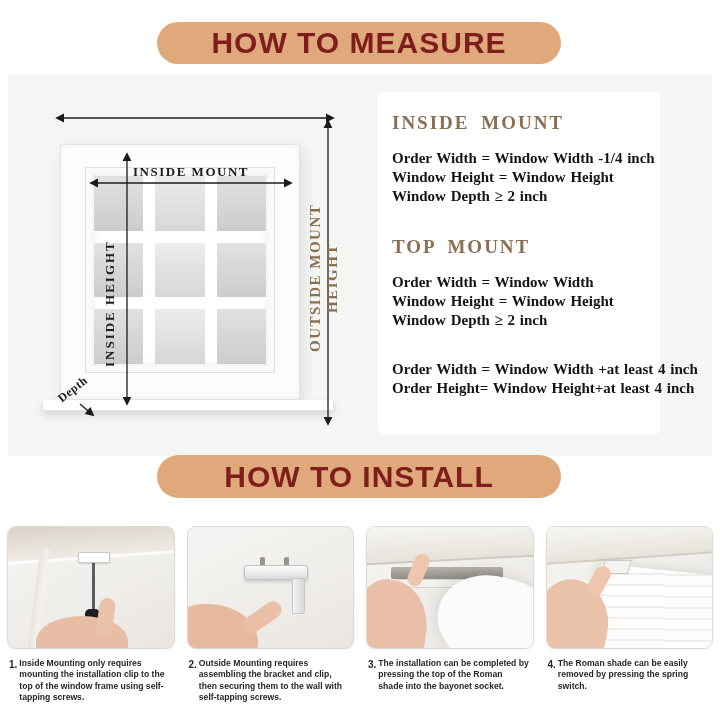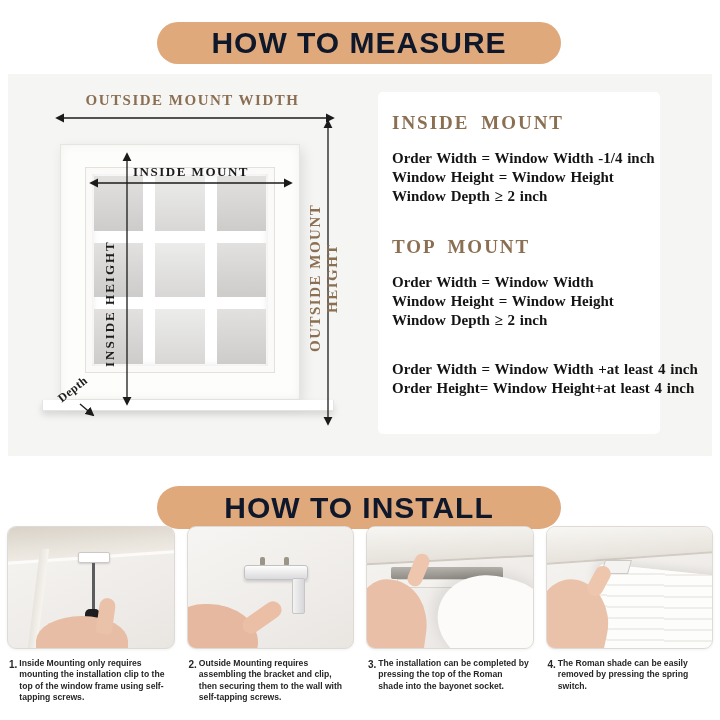--- a/index.html
+++ b/index.html
@@ -2,25 +2,25 @@
 <html><head>
 <meta charset="utf-8">
 <style>
   * { margin:0; padding:0; box-sizing:border-box; }
   html,body { width:720px; height:720px; }
   body { background:#ffffff; position:relative; overflow:hidden;
          font-family:"Liberation Sans", sans-serif; }
 
   
   .banner { position:absolute; left:157px; width:404px; height:43px;
-    background:#DFA97C; border-radius:22px; color:#0f172a;
+    background:#DFA97C; border-radius:22px; color:#7f1d1d;
     display:flex; align-items:center; justify-content:center;
     font-weight:700; font-size:30px; letter-spacing:1px; }
   .banner.measure { top:22px; height:42px; }
-  .banner.install { top:486px; }
+  .banner.install { top:455px; }
 
   
   .measure-bg { position:absolute; left:8px; top:74px; width:704px; height:382px;
     background:#f5f5f4; }
 
   .diagram { position:absolute; left:30px; top:84px; width:345px; height:372px; }
   .dg-svg { position:absolute; left:0; top:0; z-index:5; }
 
   .casing { position:absolute; left:30px; top:60px; width:240px; height:256px;
     background:#fdfdfc; border:1px solid #e8e5e1;
@@ -161,21 +161,20 @@
         <path d="M0,0 L10,5 L0,10 z" fill="#1b1b1b"></path>
       </marker>
     </defs>
     <line x1="27" y1="34" x2="303" y2="34" stroke="#1b1b1b" stroke-width="1.3" marker-start="url(#arr)" marker-end="url(#arr)"></line>
     <line x1="298" y1="37" x2="298" y2="340" stroke="#1b1b1b" stroke-width="1.3" marker-start="url(#arr)" marker-end="url(#arr)"></line>
     <line x1="61" y1="99" x2="261" y2="99" stroke="#1b1b1b" stroke-width="1.3" marker-start="url(#arr)" marker-end="url(#arr)"></line>
     <line x1="97" y1="70" x2="97" y2="320" stroke="#1b1b1b" stroke-width="1.3" marker-start="url(#arr)" marker-end="url(#arr)"></line>
     <line x1="50" y1="320" x2="63" y2="331" stroke="#1b1b1b" stroke-width="1.3" marker-end="url(#arr)"></line>
   </svg>
 
-  <div class="dg-label lbl-ow">OUTSIDE MOUNT WIDTH</div>
   <div class="dg-label lbl-im">INSIDE MOUNT</div>
   <div class="dg-label lbl-ih vtext">INSIDE HEIGHT</div>
   <div class="dg-label lbl-oh vtext">OUTSIDE MOUNT HEIGHT</div>
   <div class="dg-label lbl-depth">Depth</div>
 </div>
 
 <div class="panel">
   <div class="mount-section">
     <div class="mount-title">INSIDE MOUNT</div>
     <div class="mount-lines">

